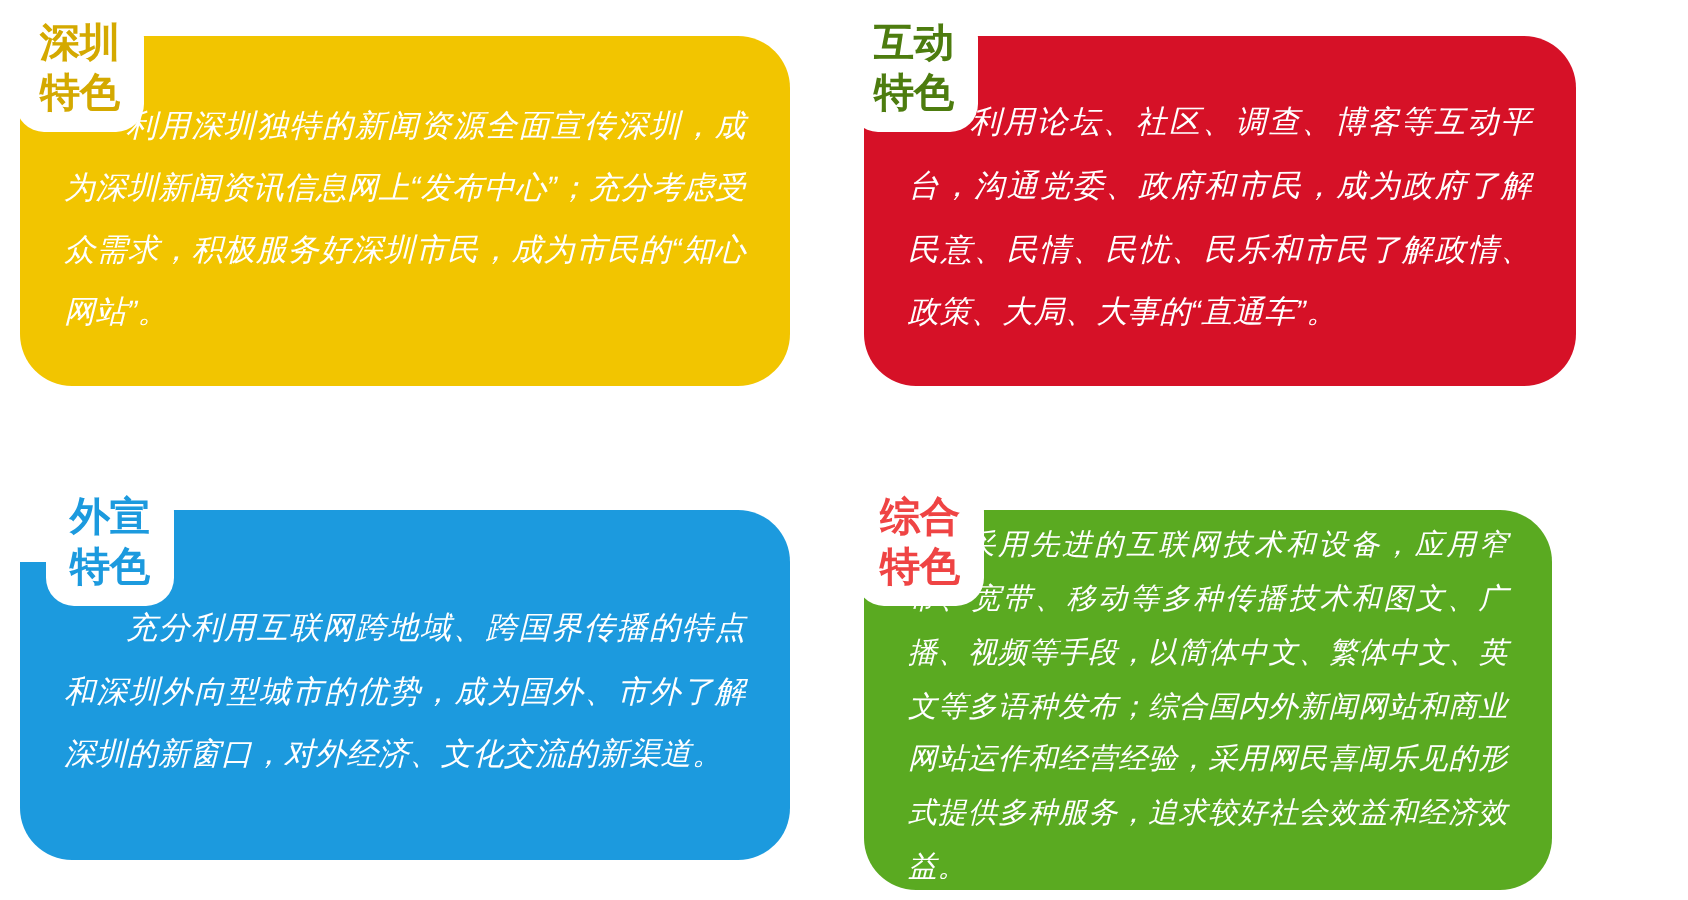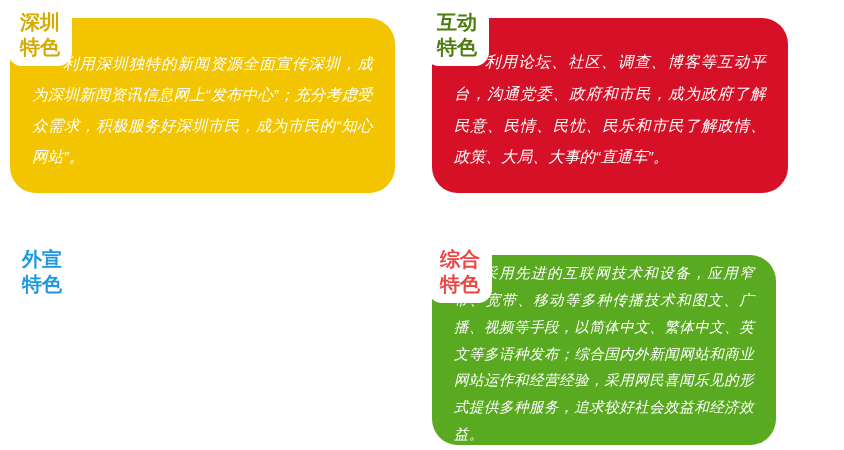--- a/index.html
+++ b/index.html
@@ -68,21 +68,21 @@
     text-align: center;
     line-height: 1.25;
     font-weight: bold;
     font-size: 20px;
     z-index: 5;
     box-shadow: 0 0 0 0 rgba(0,0,0,0);
   }
   .tag span { display: block; white-space: nowrap; }
   .tag-1 { left: 8px;   top: 5px;  color: #d4a900; }
   .tag-2 { left: 425px; top: 5px;  color: #4d7c0f; }
-  .tag-3 { left: 10px;   top: 242px; color: #1c9ade; }
+  .tag-3 { left: 23px;   top: 242px; color: #1c9ade; }
   .tag-4 { left: 428px; top: 242px; color: #ef4444; }
 
   
   .notch {
     position: absolute;
     width: 34px;
     height: 26px;
     background: #ffffff;
     z-index: 4;
   }
@@ -111,20 +111,25 @@
     <div class="card-body">
       <p class="card-text">利用论坛、社区、调查、博客等互动平台，沟通党委、政府和市民，成为政府了解民意、民情、民忧、民乐和市民了解政情、政策、大局、大事的“直通车”。</p>
     </div>
   </div>
   <div class="notch notch-2"></div>
   <div class="tag tag-2">
     <span>互动</span>
     <span>特色</span>
   </div>
 
+  <div class="card card-3">
+    <div class="card-body">
+      <p class="card-text">充分利用互联网跨地域、跨国界传播的特点和深圳外向型城市的优势，成为国外、市外了解深圳的新窗口，对外经济、文化交流的新渠道。</p>
+    </div>
+  </div>
   <div class="notch notch-3"></div>
   <div class="tag tag-3">
     <span>外宣</span>
     <span>特色</span>
   </div>
 
   <div class="card card-4">
     <div class="card-body">
       <p class="card-text">采用先进的互联网技术和设备，应用窄带、宽带、移动等多种传播技术和图文、广播、视频等手段，以简体中文、繁体中文、英文等多语种发布；综合国内外新闻网站和商业网站运作和经营经验，采用网民喜闻乐见的形式提供多种服务，追求较好社会效益和经济效益。</p>
     </div>

